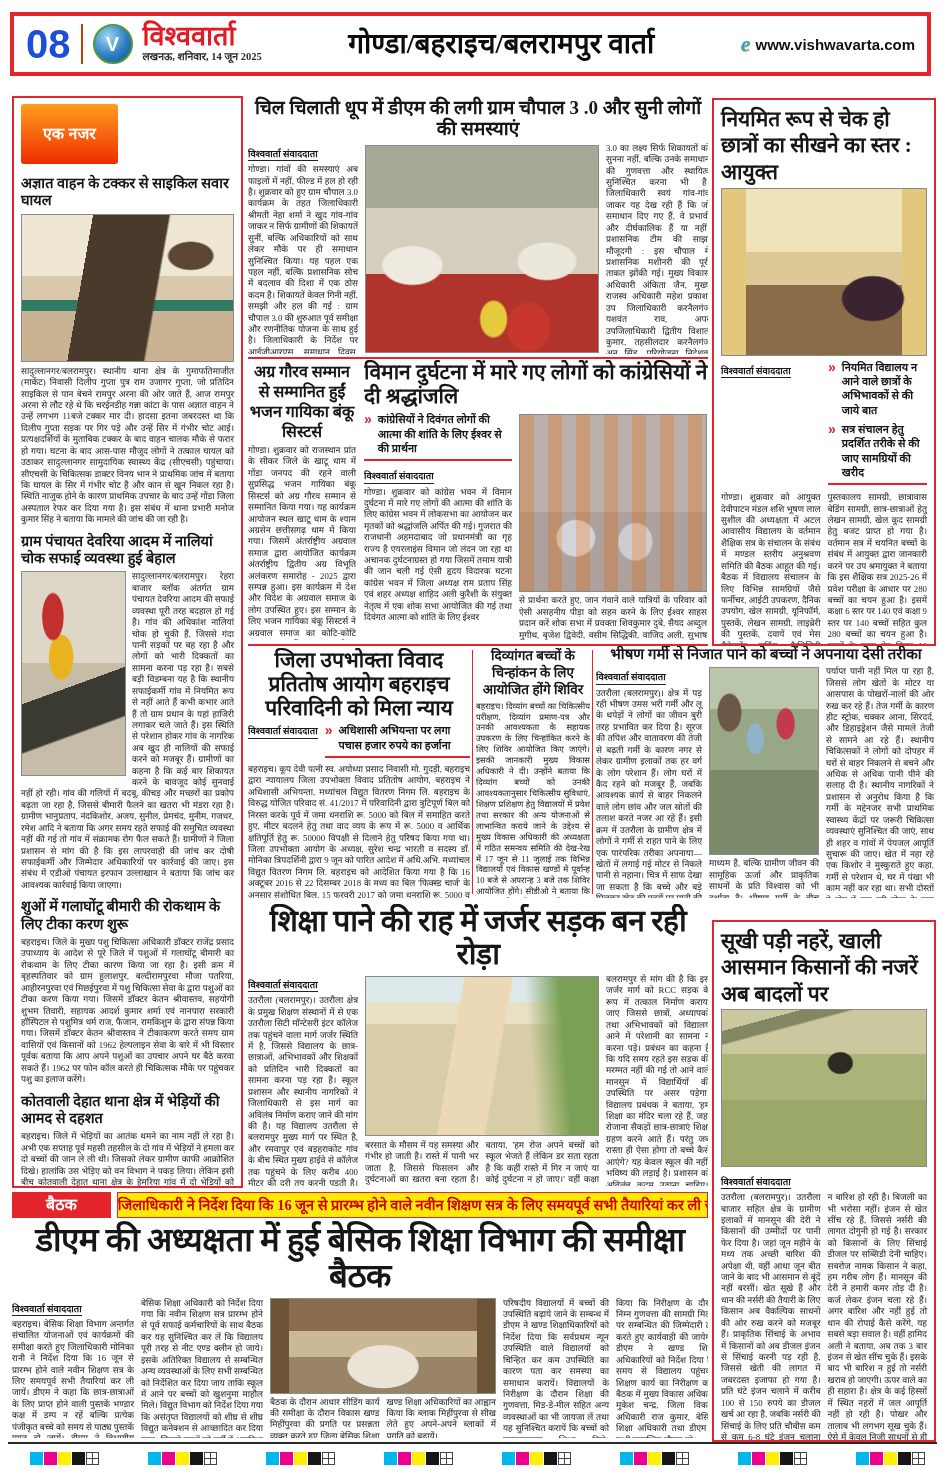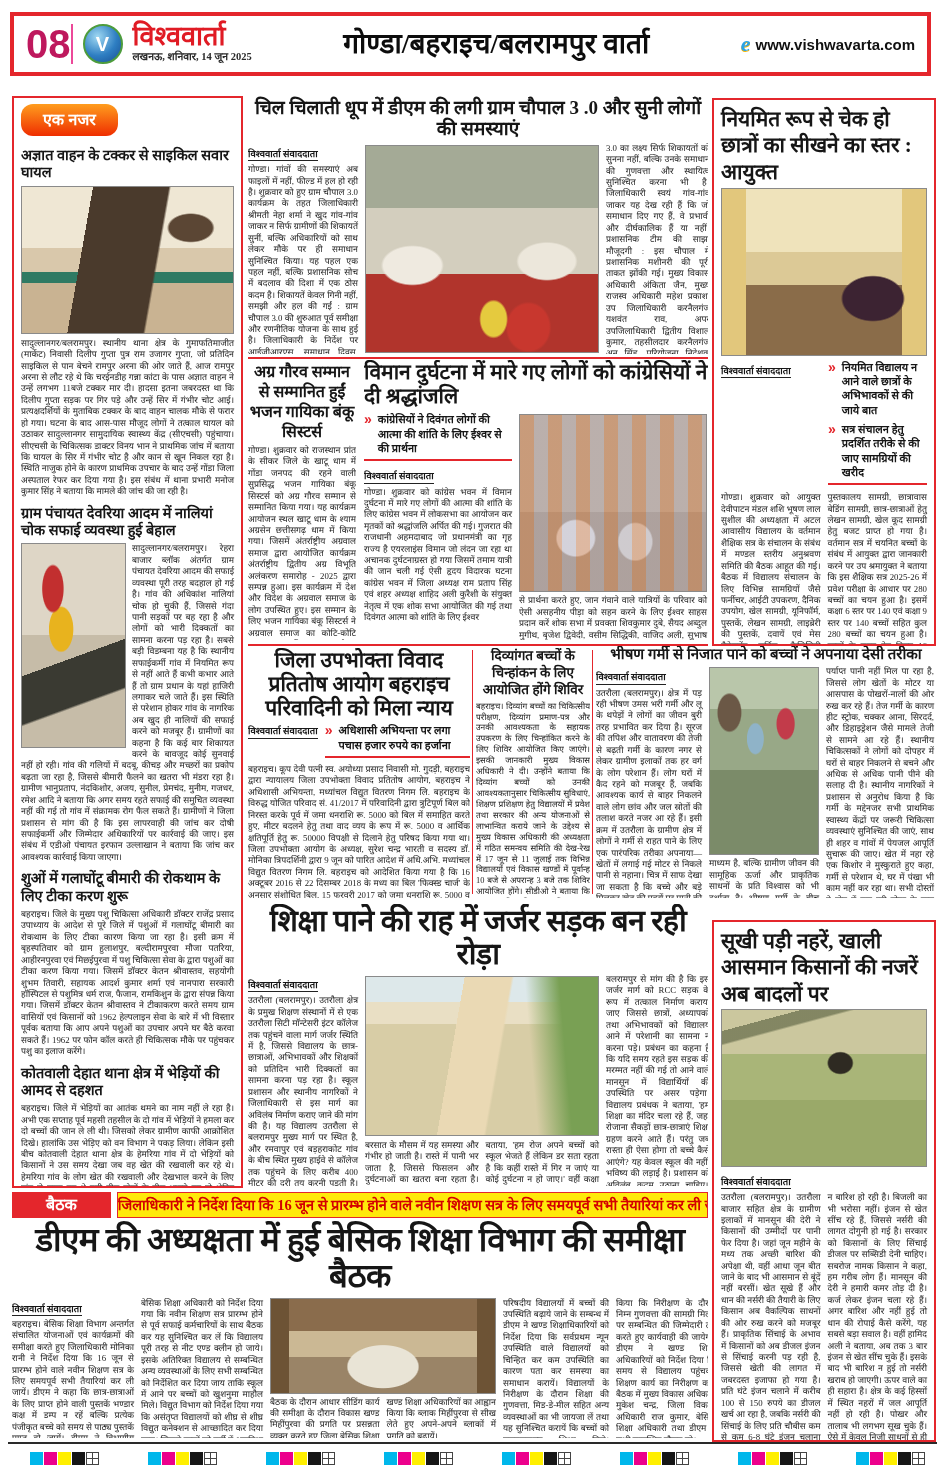--- a/index.html
+++ b/index.html
@@ -1,21 +1,21 @@
 <!DOCTYPE html>
 <html><head>
 <meta charset="utf-8">
 <style>
   html,body{margin:0;padding:0;background:#f2f2f2}
   #page{position:relative;width:945px;height:1474px;background:#fff;margin:0 auto;overflow:hidden;
         font-family:"Liberation Serif","DejaVu Serif",serif;color:#161616}
   
   #masthead{position:absolute;left:10px;top:12px;width:921px;height:64px;border:4px solid #e4262c;
             box-sizing:border-box;display:flex;align-items:center;padding:0 12px;gap:10px;background:#fff}
-  #pageno{font:bold 40px/1 "Liberation Sans","DejaVu Sans",sans-serif;color:#be185d;border-right:2px solid #ec4899}
+  #pageno{font:bold 40px/1 "Liberation Sans","DejaVu Sans",sans-serif;color:#1d4ed8;padding-right:10px;border-right:2px solid #c2410c}
   .logo-circle{width:36px;height:36px;border-radius:50%;flex:none;
       background:radial-gradient(circle at 35% 30%,#9fd8f2,#2e7ec2 55%,#184d92);
       border:2px solid #4d9c3c;color:#fff;display:flex;align-items:center;justify-content:center;
       font:bold 20px/1 "Liberation Sans",sans-serif}
   .brand-name{font:bold 27px/1 "Liberation Serif",serif;color:#e01b24}
   .dateline{font:bold 10.5px/1.4 "Liberation Serif",serif;color:#2a2a2a}
   #section-title{flex:1;text-align:center;font:bold 28px/1.05 "Liberation Serif",serif;color:#0c0c0c}
   #site{font:bold 15px/1 "Liberation Sans",sans-serif;color:#111;display:flex;align-items:center;gap:5px}
   .e-icon{color:#2aa3e8;font:italic bold 22px/1 "Liberation Serif",serif;text-shadow:0 1px 0 #f7b500}
   
@@ -26,21 +26,21 @@
   .chev{color:#e4262c;font:bold 14px/1 "Liberation Sans",sans-serif;flex:none}
   .red-under{border-bottom:2px solid #e4262c;padding-bottom:4px;margin-bottom:4px}
   .cols-row{display:flex;gap:7px}
   .two-col{column-count:2;column-gap:7px}
   .vline{position:absolute;width:1px;background:#e4262c}
   .sep{position:absolute;height:2px;background:#e4262c}
   
   #left-col{position:absolute;left:12px;top:96px;width:231px;height:1092px;border:2px solid #e4262c;
             box-sizing:border-box;padding:5px 7px;overflow:hidden}
   .badge{display:inline-block;background:linear-gradient(180deg,#ff9d1e,#ef2d00);color:#fff;
-         font:bold 16px/24px "Liberation Sans",sans-serif;padding:4px 22px;border-radius:12px;margin:1px 0 4px}
+         font:bold 16px/24px "Liberation Sans",sans-serif;padding:18px 22px;border-radius:3px;margin:1px 0 4px}
   .t-sm{font:bold 14.5px/1.2 "Liberation Serif",serif;margin:7px 0 4px}
   
   #ph-injured{width:100%;height:148px;margin-bottom:4px;background:
       radial-gradient(ellipse at 80% 28%,#5b4634 0 9%,transparent 10%),
       linear-gradient(100deg,transparent 0 30%,#4a3a2c 30% 62%,transparent 63%),
       linear-gradient(180deg,#efe7d4 0 42%,#d9c8ab 42% 58%,#2f7a63 58% 66%,#c9b392 66% 100%)}
   #ph-drain{float:left;width:105px;height:205px;margin:0 6px 2px 0;background:
       radial-gradient(ellipse at 30% 22%,#c22f2f 0 10%,transparent 11%),
       radial-gradient(ellipse at 38% 42%,#e8b31e 0 13%,transparent 14%),
       linear-gradient(160deg,transparent 0 55%,#3a3a32 55% 75%,transparent 76%),

